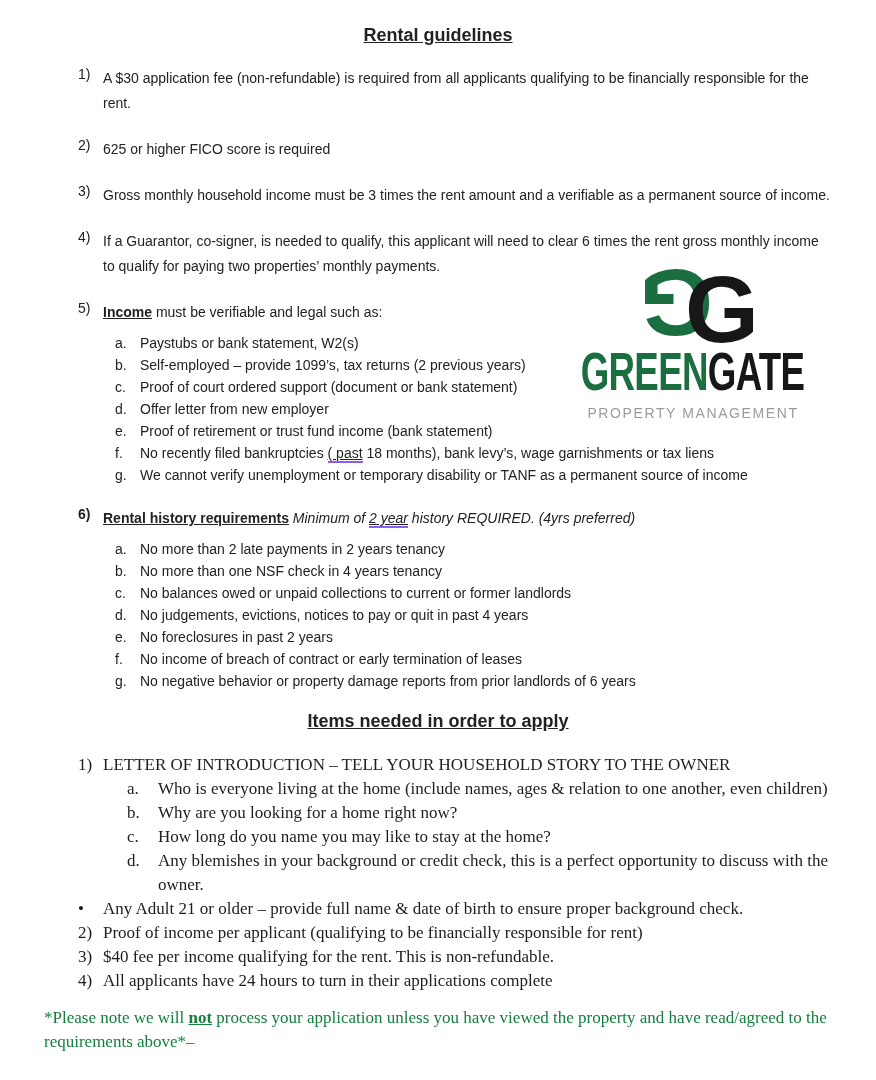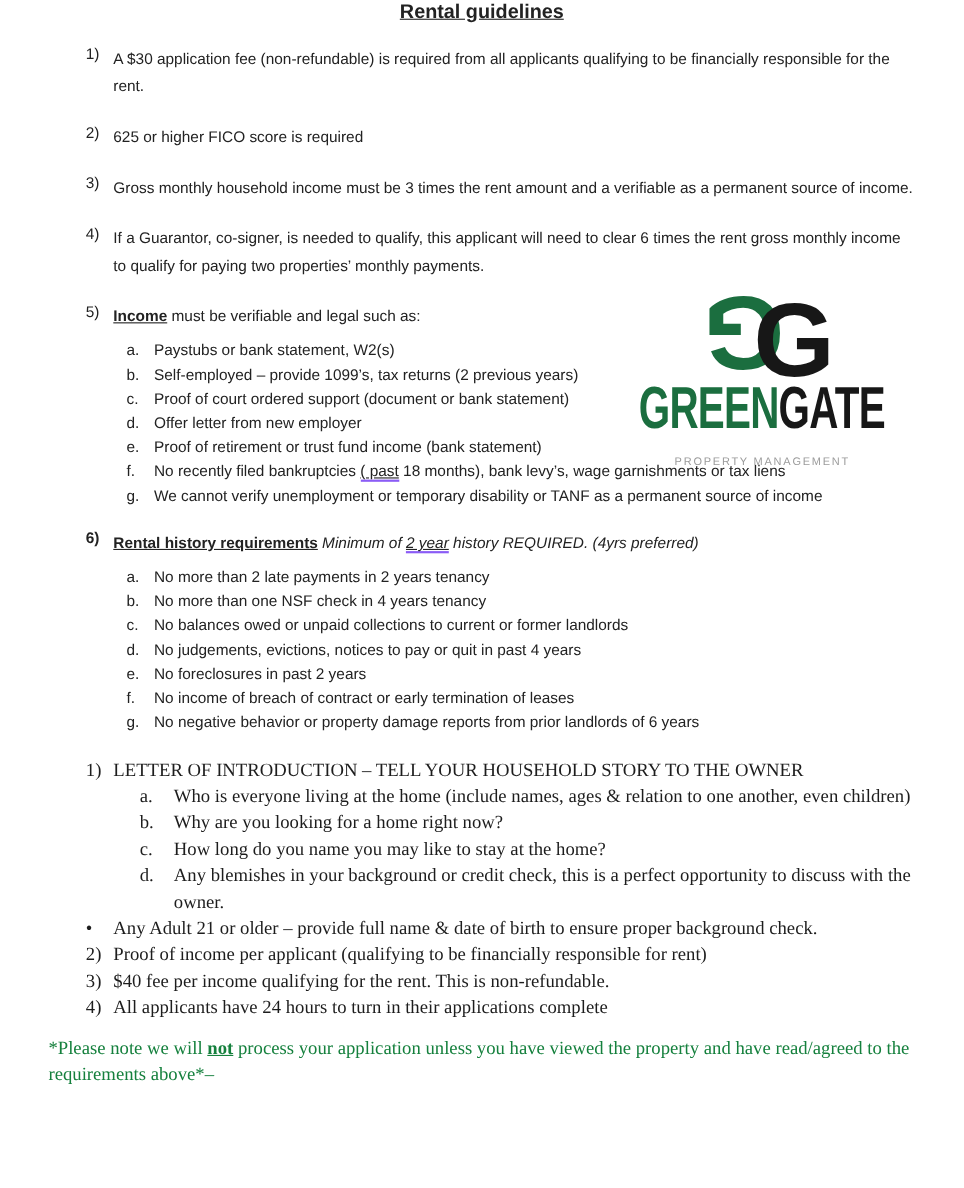--- a/index.html
+++ b/index.html
@@ -5,21 +5,21 @@
   html,body{margin:0;padding:0;background:#ffffff;}
   .doc{
     position:relative;
     width:876px;height:1080px;
     background:#ffffff;
     color:#222222;
     font-family:"Liberation Sans","DejaVu Sans",sans-serif;
     overflow:hidden;
   }
   .title{
-    margin:0;
+    margin:0;padding-top:25px;
     text-align:center;
     font-size:18px;font-weight:bold;
     text-decoration:underline;
   }
   
   .sans-list{margin:20px 42px 0 78px;font-size:14px;}
   .g-item{display:flex;margin-bottom:21px;}
   .g-item .num{width:25px;flex:none;}
   .g-item .txt{flex:1;line-height:25px;}
   .g-item.tight{margin-bottom:0;}
@@ -68,22 +68,22 @@
   }
   .wordmark{
     margin-top:-2px;
     font-weight:bold;font-size:54px;line-height:48px;
     letter-spacing:-1px;white-space:nowrap;
     transform:scaleX(0.68);transform-origin:center;
   }
   .wm-green{color:#1b6e3f;}
   .wm-black{color:#171717;}
   .tagline{
-    margin-top:20px;
-    font-size:10px;letter-spacing:1.6px;
+    margin-top:10px;
+    font-size:14px;letter-spacing:1.6px;
     color:#9b9b9b;white-space:nowrap;
   }
 </style>
 </head>
 <body>
 
 <div class="doc">
 
   <h1 class="title">Rental guidelines</h1>
 
@@ -176,20 +176,21 @@
         <span class="stxt">No income of breach of contract or early termination of leases</span>
       </div>
       <div class="sub-row">
         <span class="slet">g.</span>
         <span class="stxt">No negative behavior or property damage reports from prior landlords of 6 years</span>
       </div>
     </div>
 
   </div>
 
+  <h2 class="title2">Items needed in order to apply</h2>
 
   <div class="serif-sec">
 
     <div class="s-item">
       <span class="num">1)</span>
       <span class="txt">LETTER OF INTRODUCTION – TELL YOUR HOUSEHOLD STORY TO THE OWNER</span>
     </div>
 
     <div class="s-subs">
       <div class="s-sub">

